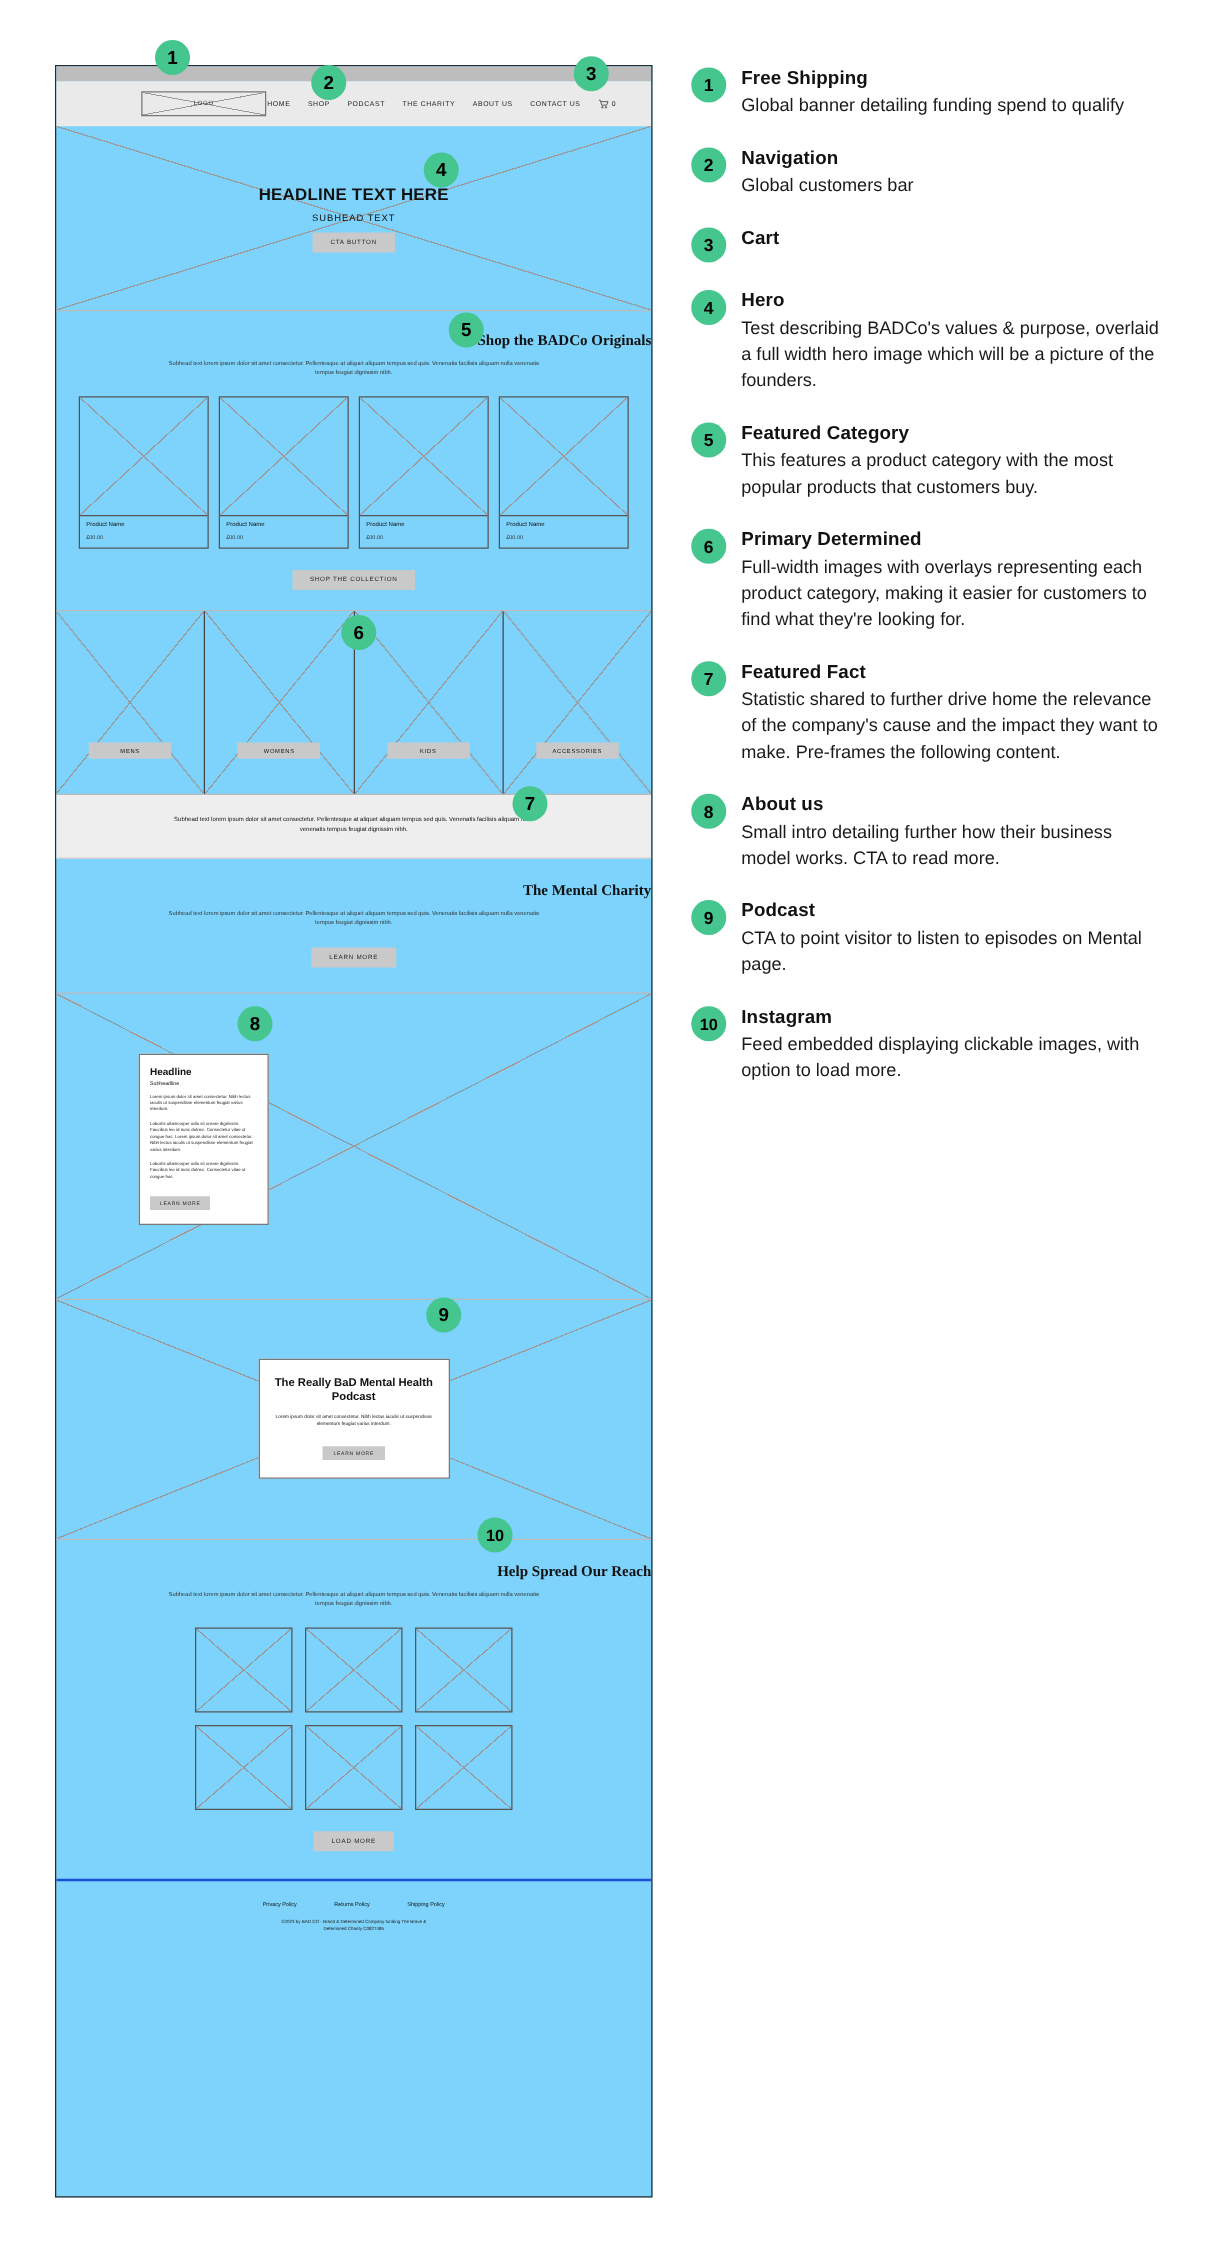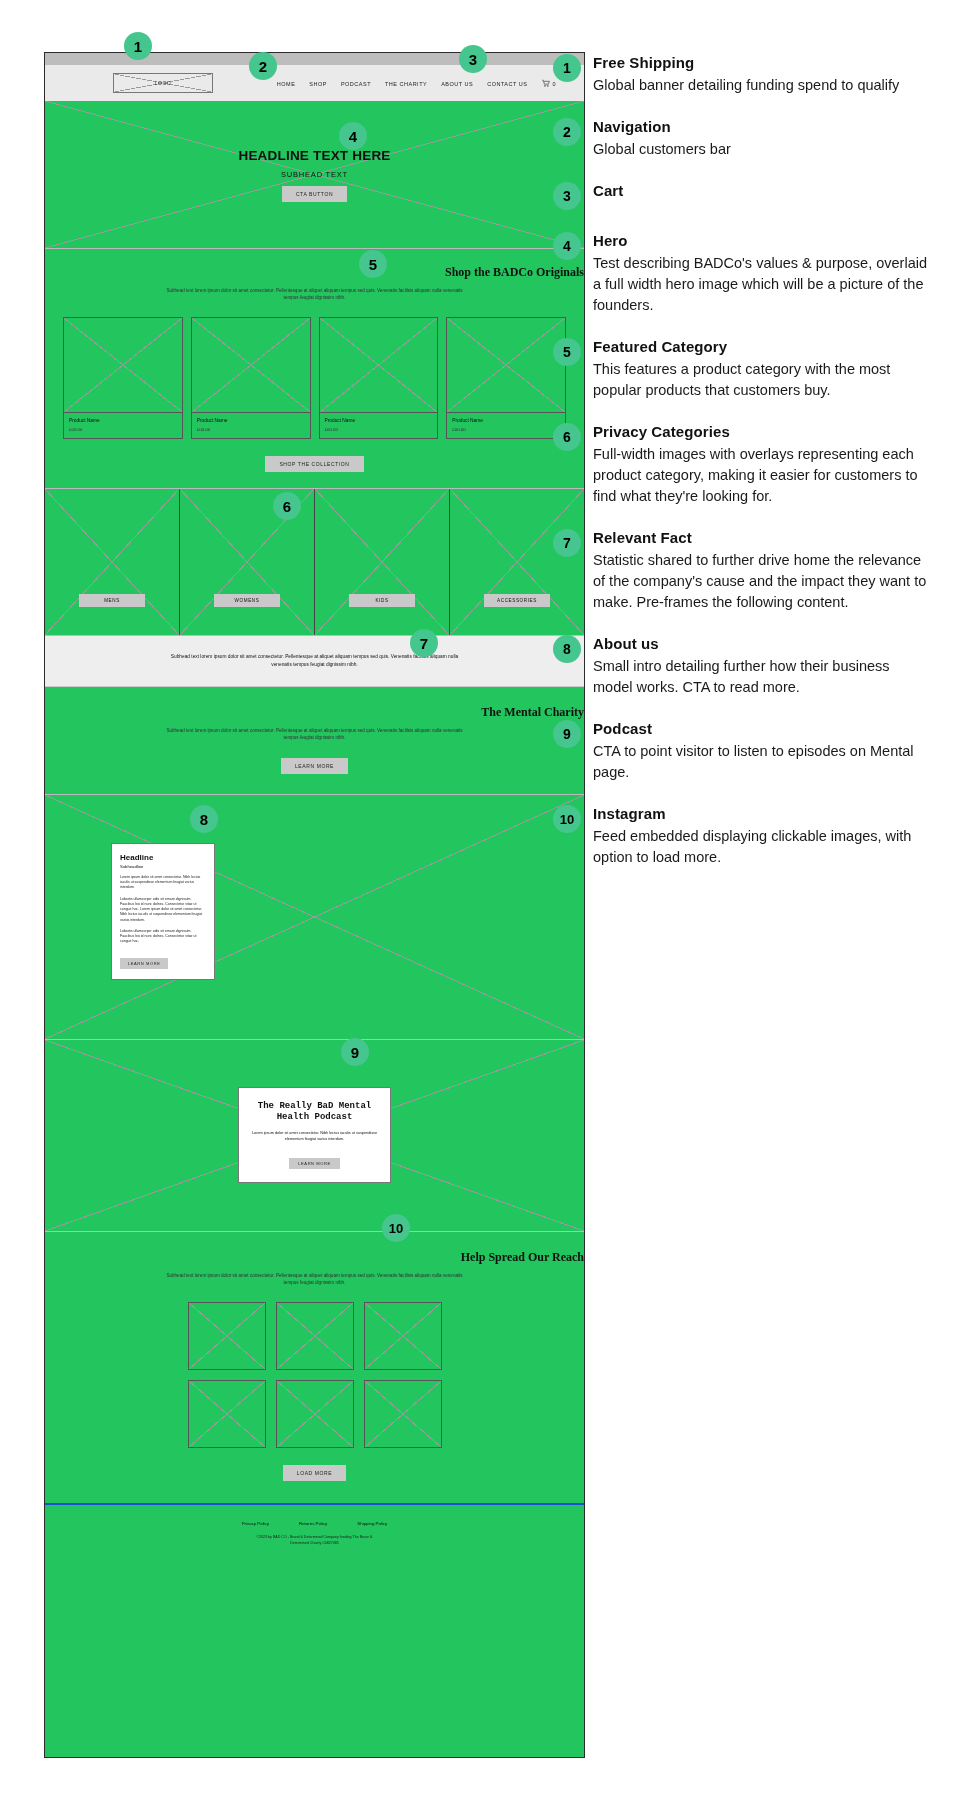--- a/index.html
+++ b/index.html
@@ -27,23 +27,23 @@
     display:flex; align-items:center; justify-content:center;
     z-index:40;
     font-family:"Liberation Sans", sans-serif;
   }
   .marker.small { font-size:13px; }
 
   
   .wire {
     position:absolute;
     left:44px; top:52px;
-    width:541px; height:1706px;
+    width:478px; height:1706px;
     border:1px solid #2b2b2b;
-    background:#22c55e;
+    background:#7dd3fc;
     overflow:hidden;
   }
 
   .xbox {
     position:relative;
     border:1px solid #555;
     background:
       linear-gradient(to top right, transparent calc(50% - 0.5px), #9a9a9a calc(50% - 0.5px), #9a9a9a calc(50% + 0.5px), transparent calc(50% + 0.5px)),
       linear-gradient(to bottom right, transparent calc(50% - 0.5px), #9a9a9a calc(50% - 0.5px), #9a9a9a calc(50% + 0.5px), transparent calc(50% + 0.5px));
   }
@@ -159,21 +159,21 @@
     background:
       linear-gradient(to top right, transparent calc(50% - 0.5px), #9a9a9a calc(50% - 0.5px), #9a9a9a calc(50% + 0.5px), transparent calc(50% + 0.5px)),
       linear-gradient(to bottom right, transparent calc(50% - 0.5px), #9a9a9a calc(50% - 0.5px), #9a9a9a calc(50% + 0.5px), transparent calc(50% + 0.5px));
     border-bottom:1px solid #bbb;
     display:flex; align-items:center; justify-content:center;
   }
   .podcast-card {
     width:153px; background:#fff; border:1px solid #777;
     padding:13px 12px; text-align:center;
   }
-  .podcast-card h3 { margin:0 0 7px 0; font-size:9px; font-weight:bold; line-height:1.25;font-family:Liberation Mono, monospace; }
+  .podcast-card h3 { margin:0 0 7px 0; font-size:9px; font-weight:bold; line-height:1.25; }
   .podcast-card p { margin:0 0 9px 0; font-size:3.8px; line-height:1.55; }
   .podcast-card .btn { font-size:4px; padding:3px 9px; }
 
   
   .insta { padding:18px 0 22px 0; border-bottom:2px solid #1d4ed8; }
   .insta-grid {
     display:grid; grid-template-columns:repeat(3, 78px);
     gap:10px; justify-content:center; margin-top:16px;
   }
   .insta-cell { height:68px; }
@@ -391,29 +391,29 @@
       <div class="note-num">5</div>
       <div class="note-body">
         <div class="note-title">Featured Category</div>
         <div class="note-text">This features a product category with the most popular products that customers buy.</div>
       </div>
     </div>
 
     <div class="note">
       <div class="note-num">6</div>
       <div class="note-body">
-        <div class="note-title">Privacy Categories</div>
+        <div class="note-title">Primary Determined</div>
         <div class="note-text">Full-width images with overlays representing each product category, making it easier for customers to find what they're looking for.</div>
       </div>
     </div>
 
     <div class="note">
       <div class="note-num">7</div>
       <div class="note-body">
-        <div class="note-title">Relevant Fact</div>
+        <div class="note-title">Featured Fact</div>
         <div class="note-text">Statistic shared to further drive home the relevance of the company's cause and the impact they want to make. Pre-frames the following content.</div>
       </div>
     </div>
 
     <div class="note">
       <div class="note-num">8</div>
       <div class="note-body">
         <div class="note-title">About us</div>
         <div class="note-text">Small intro detailing further how their business model works. CTA to read more.</div>
       </div>

